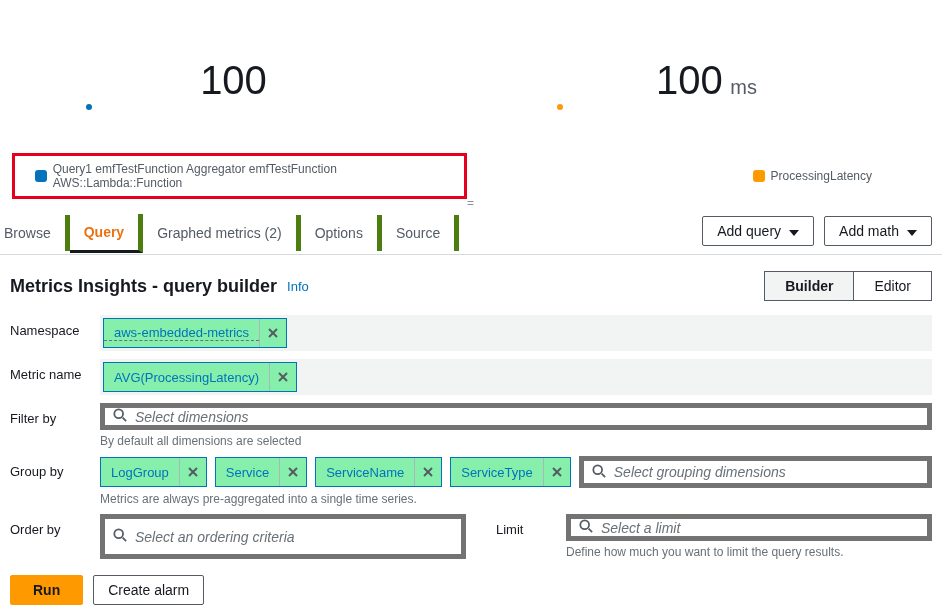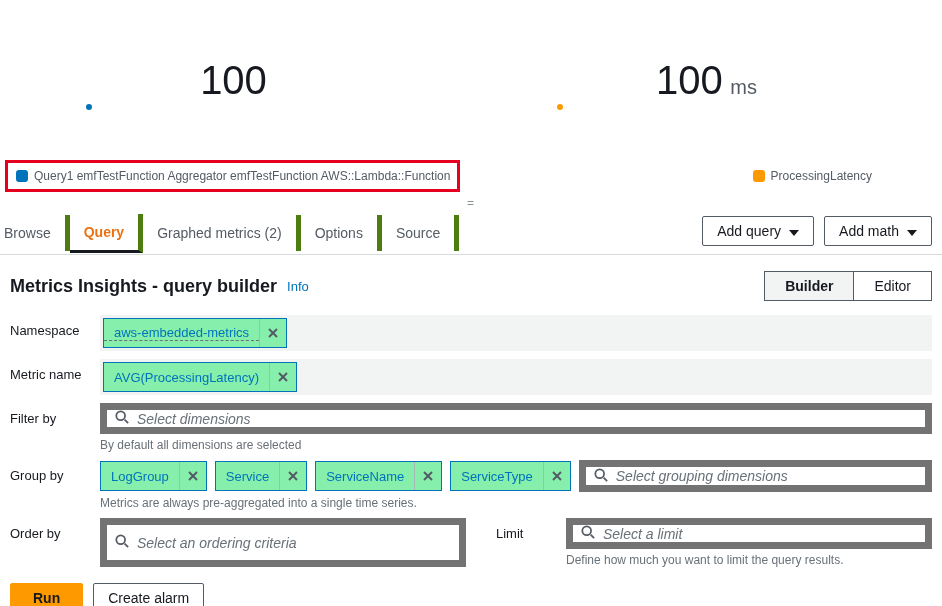--- a/index.html
+++ b/index.html
@@ -7,21 +7,21 @@
 
   .charts { display: flex; height: 160px; position: relative; }
   .chart { flex: 1; display: flex; flex-direction: column; align-items: center; justify-content: center; position: relative; }
   .bignum { font-size: 40px; font-weight: 400; color: #16191f; }
   .unit { font-size: 20px; color: #545b64; margin-left: 4px; }
   .dot { width: 6px; height: 6px; border-radius: 50%; position: absolute; }
   .dot.blue { background: #0073bb; left: 86px; top: 104px; }
   .dot.orange { background: #ff9900; left: 86px; top: 104px; }
 
   .legends { display: flex; align-items: center; height: 32px; position: relative; }
-  .legend-left { display: flex; align-items: center; margin-left: 5px; border: 3px solid #e6001f; padding: 6px 6px 6px 8px; width: 455px; }
+  .legend-left { display: flex; align-items: center; margin-left: 12px; border: 3px solid #e6001f; padding: 6px 6px 6px 20px; width: 455px; }
   .legend-right { display: flex; align-items: center; margin-left: auto; margin-right: 70px; }
   .swatch { width: 12px; height: 12px; border-radius: 3px; margin-right: 6px; }
   .swatch.blue { background: #0073bb; }
   .swatch.orange { background: #ff9900; }
   .legend-text { font-size: 12px; color: #545b64; }
 
   .drag-handle { text-align: center; color: #879196; font-size: 12px; padding: 4px 0 2px; letter-spacing: 1px; }
 
   .tabs { display: flex; align-items: center; border-bottom: 1px solid #d5dbdb; padding: 0; }
   .tab { padding: 10px 14px; font-size: 14px; color: #545b64; cursor: pointer; border-right: 5px solid #4d7c0f; }
@@ -46,21 +46,21 @@
   .form-body { flex: 1; display: flex; flex-direction: column; }
   .stripe { background: #f2f3f3; flex:1; display:flex; align-items:center; padding:3px; }
   .chips { display: flex; gap: 6px; align-items: center; flex-wrap: wrap; }
   .chip { display: inline-flex; align-items: center; border: 1px solid #0073bb; background: #86efac; height: 30px; }
   .chip .chip-label { padding: 0 10px; color: #0073bb; font-size: 13px; }
   .chip .chip-label.dotted { border-bottom: 1px dashed #687078; }
   .chip .chip-x { border-left: 1px solid #aab7b8; padding: 0 8px; height: 100%; display: flex; align-items: center; cursor: pointer; }
   .chip .chip-x svg { width: 10px; height: 10px; }
   .hint { color: #687078; font-size: 12px; margin-top: 4px; }
 
-  .input-box { flex:1; border: 7px solid #737373; background: #fff; display: flex; align-items: center; height: 32px; padding: 0 8px; }
+  .input-box { flex:1; border: 5px solid #737373; background: #fff; display: flex; align-items: center; height: 32px; padding: 0 8px; }
   .input-box .search-icon { margin-right: 8px; color: #545b64; }
   .input-box input { border: none; outline: none; flex: 1; font-size: 14px; font-style: italic; color: #687078; background: transparent; }
   .input-box input::placeholder { color: #687078; font-style: italic; }
 
   .order-row { display: flex; gap: 30px; }
   .order-col { flex: 1; display:flex; flex-direction:column; }
 
   .footer-actions { display: flex; gap: 10px; padding: 12px 10px; }
   .btn.run { background: #ff9900; border: 1px solid #ff9900; color: #16191f; font-weight: 700; padding: 6px 22px; }
 

